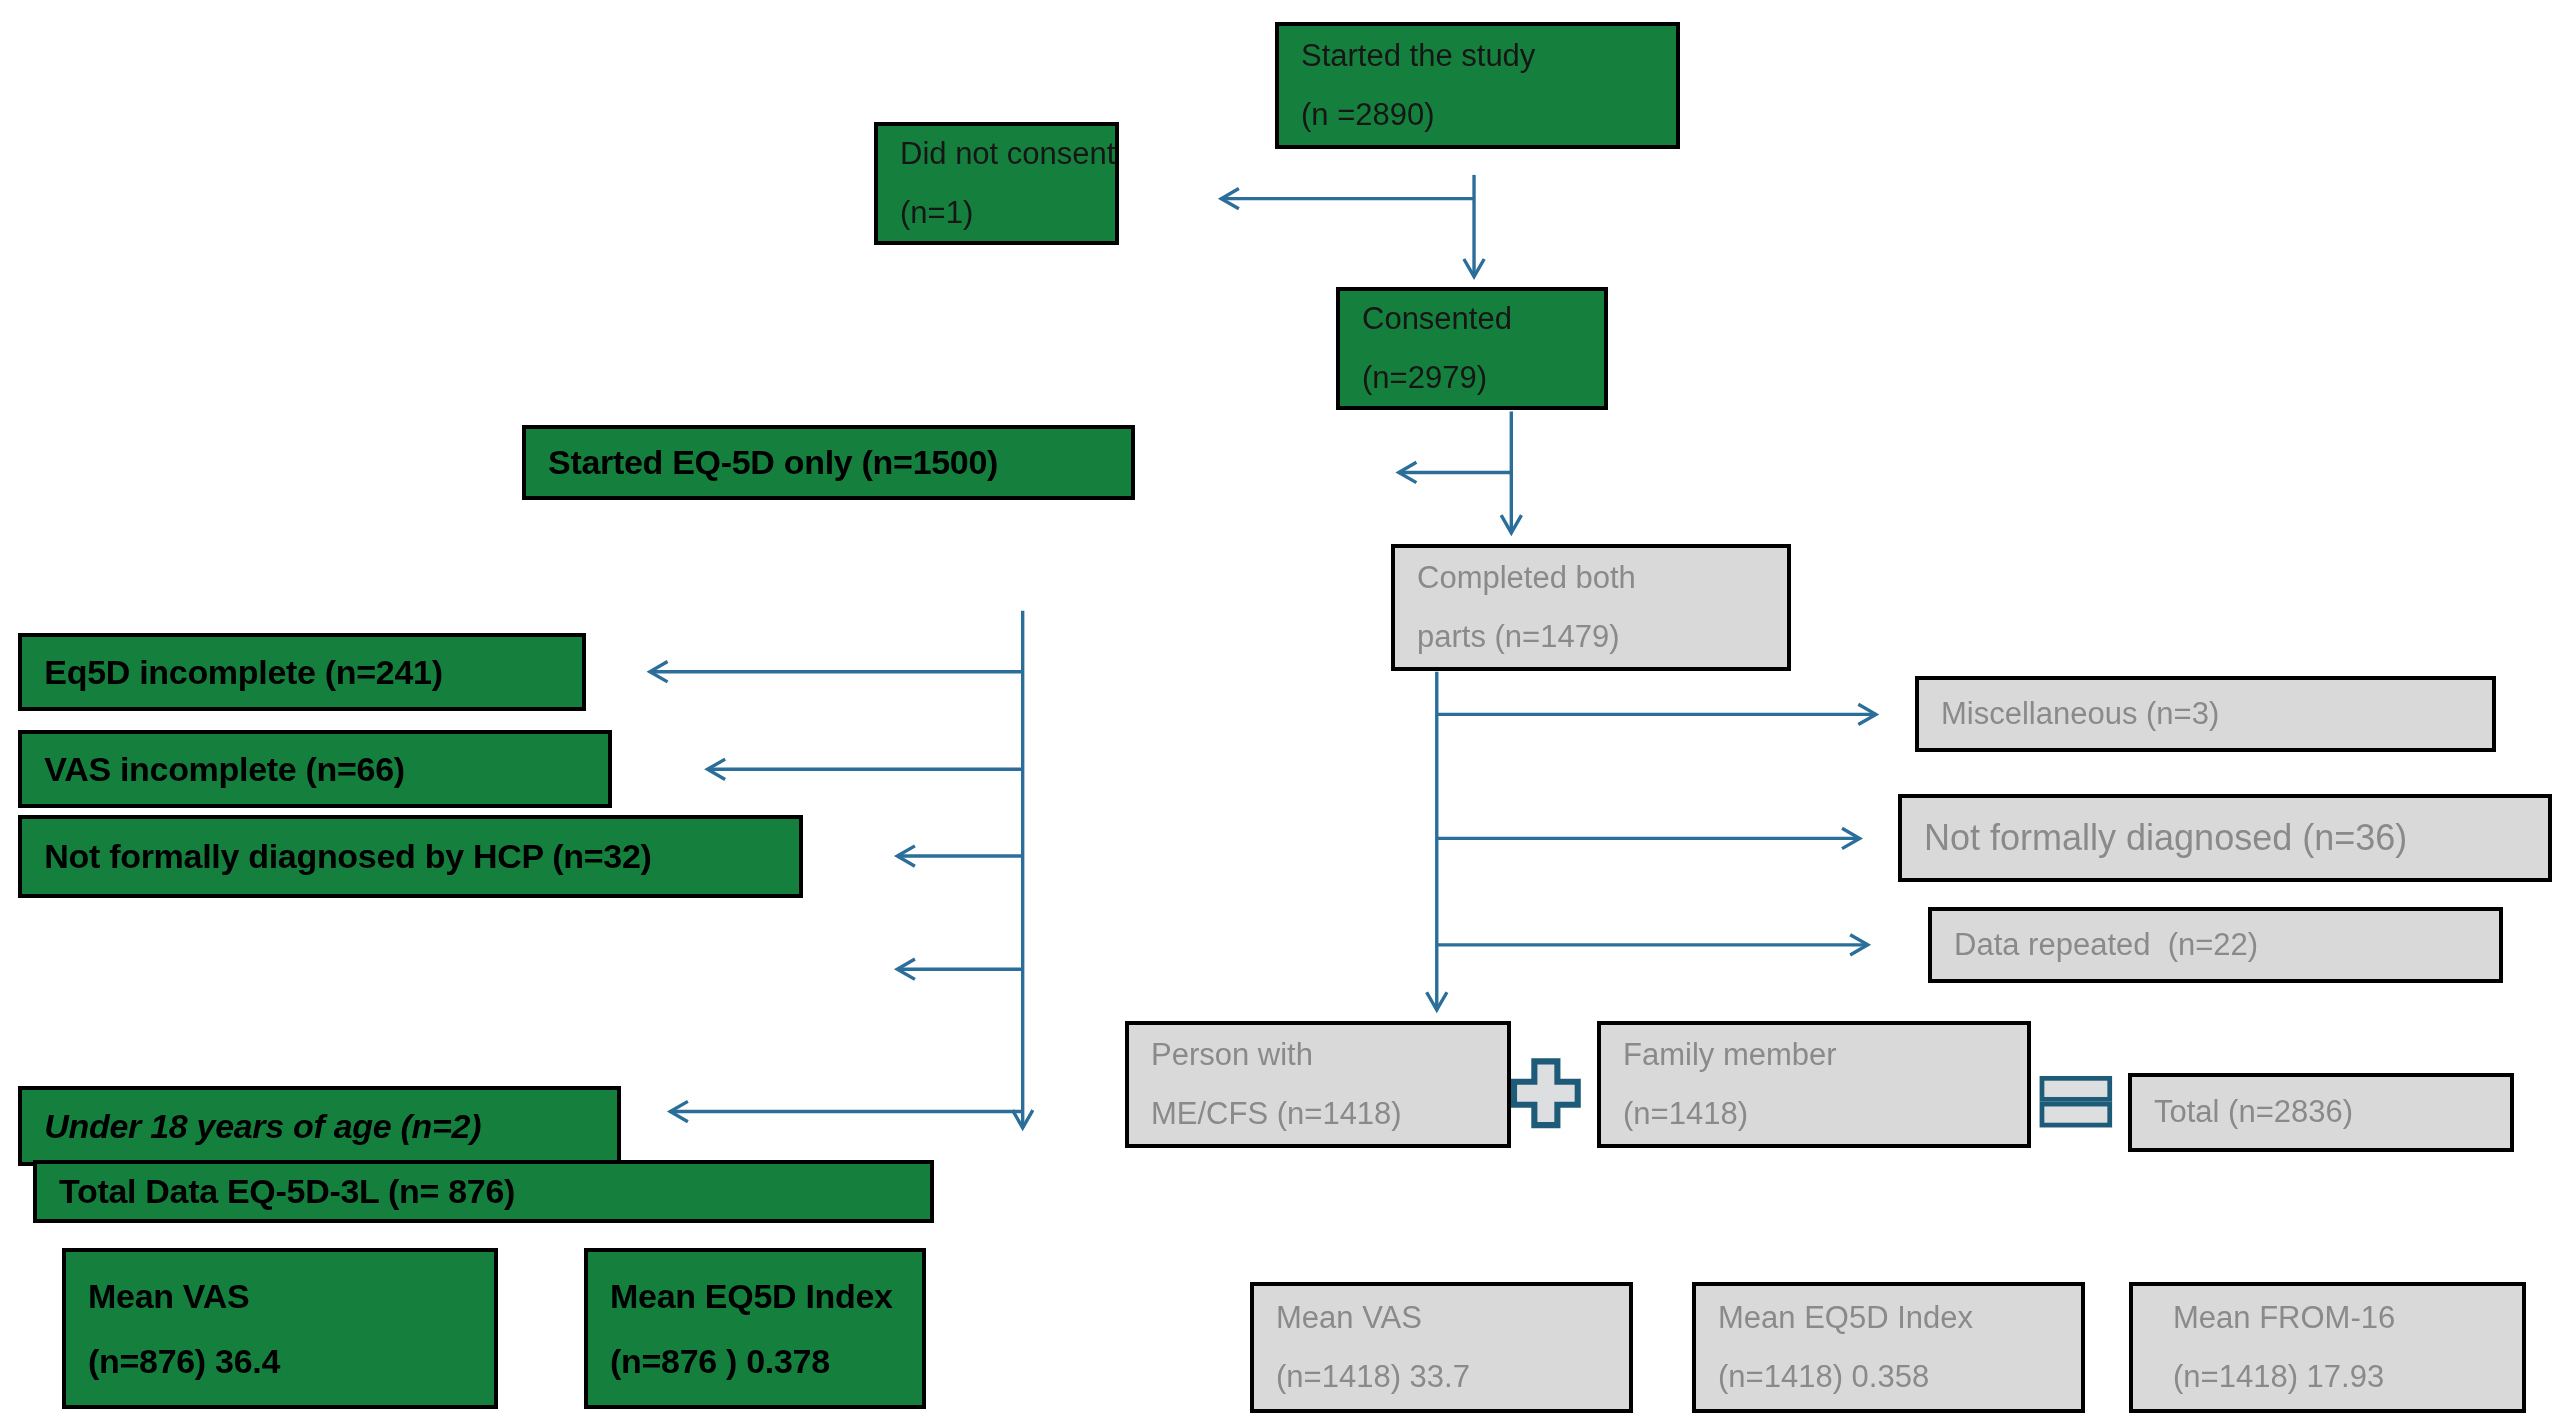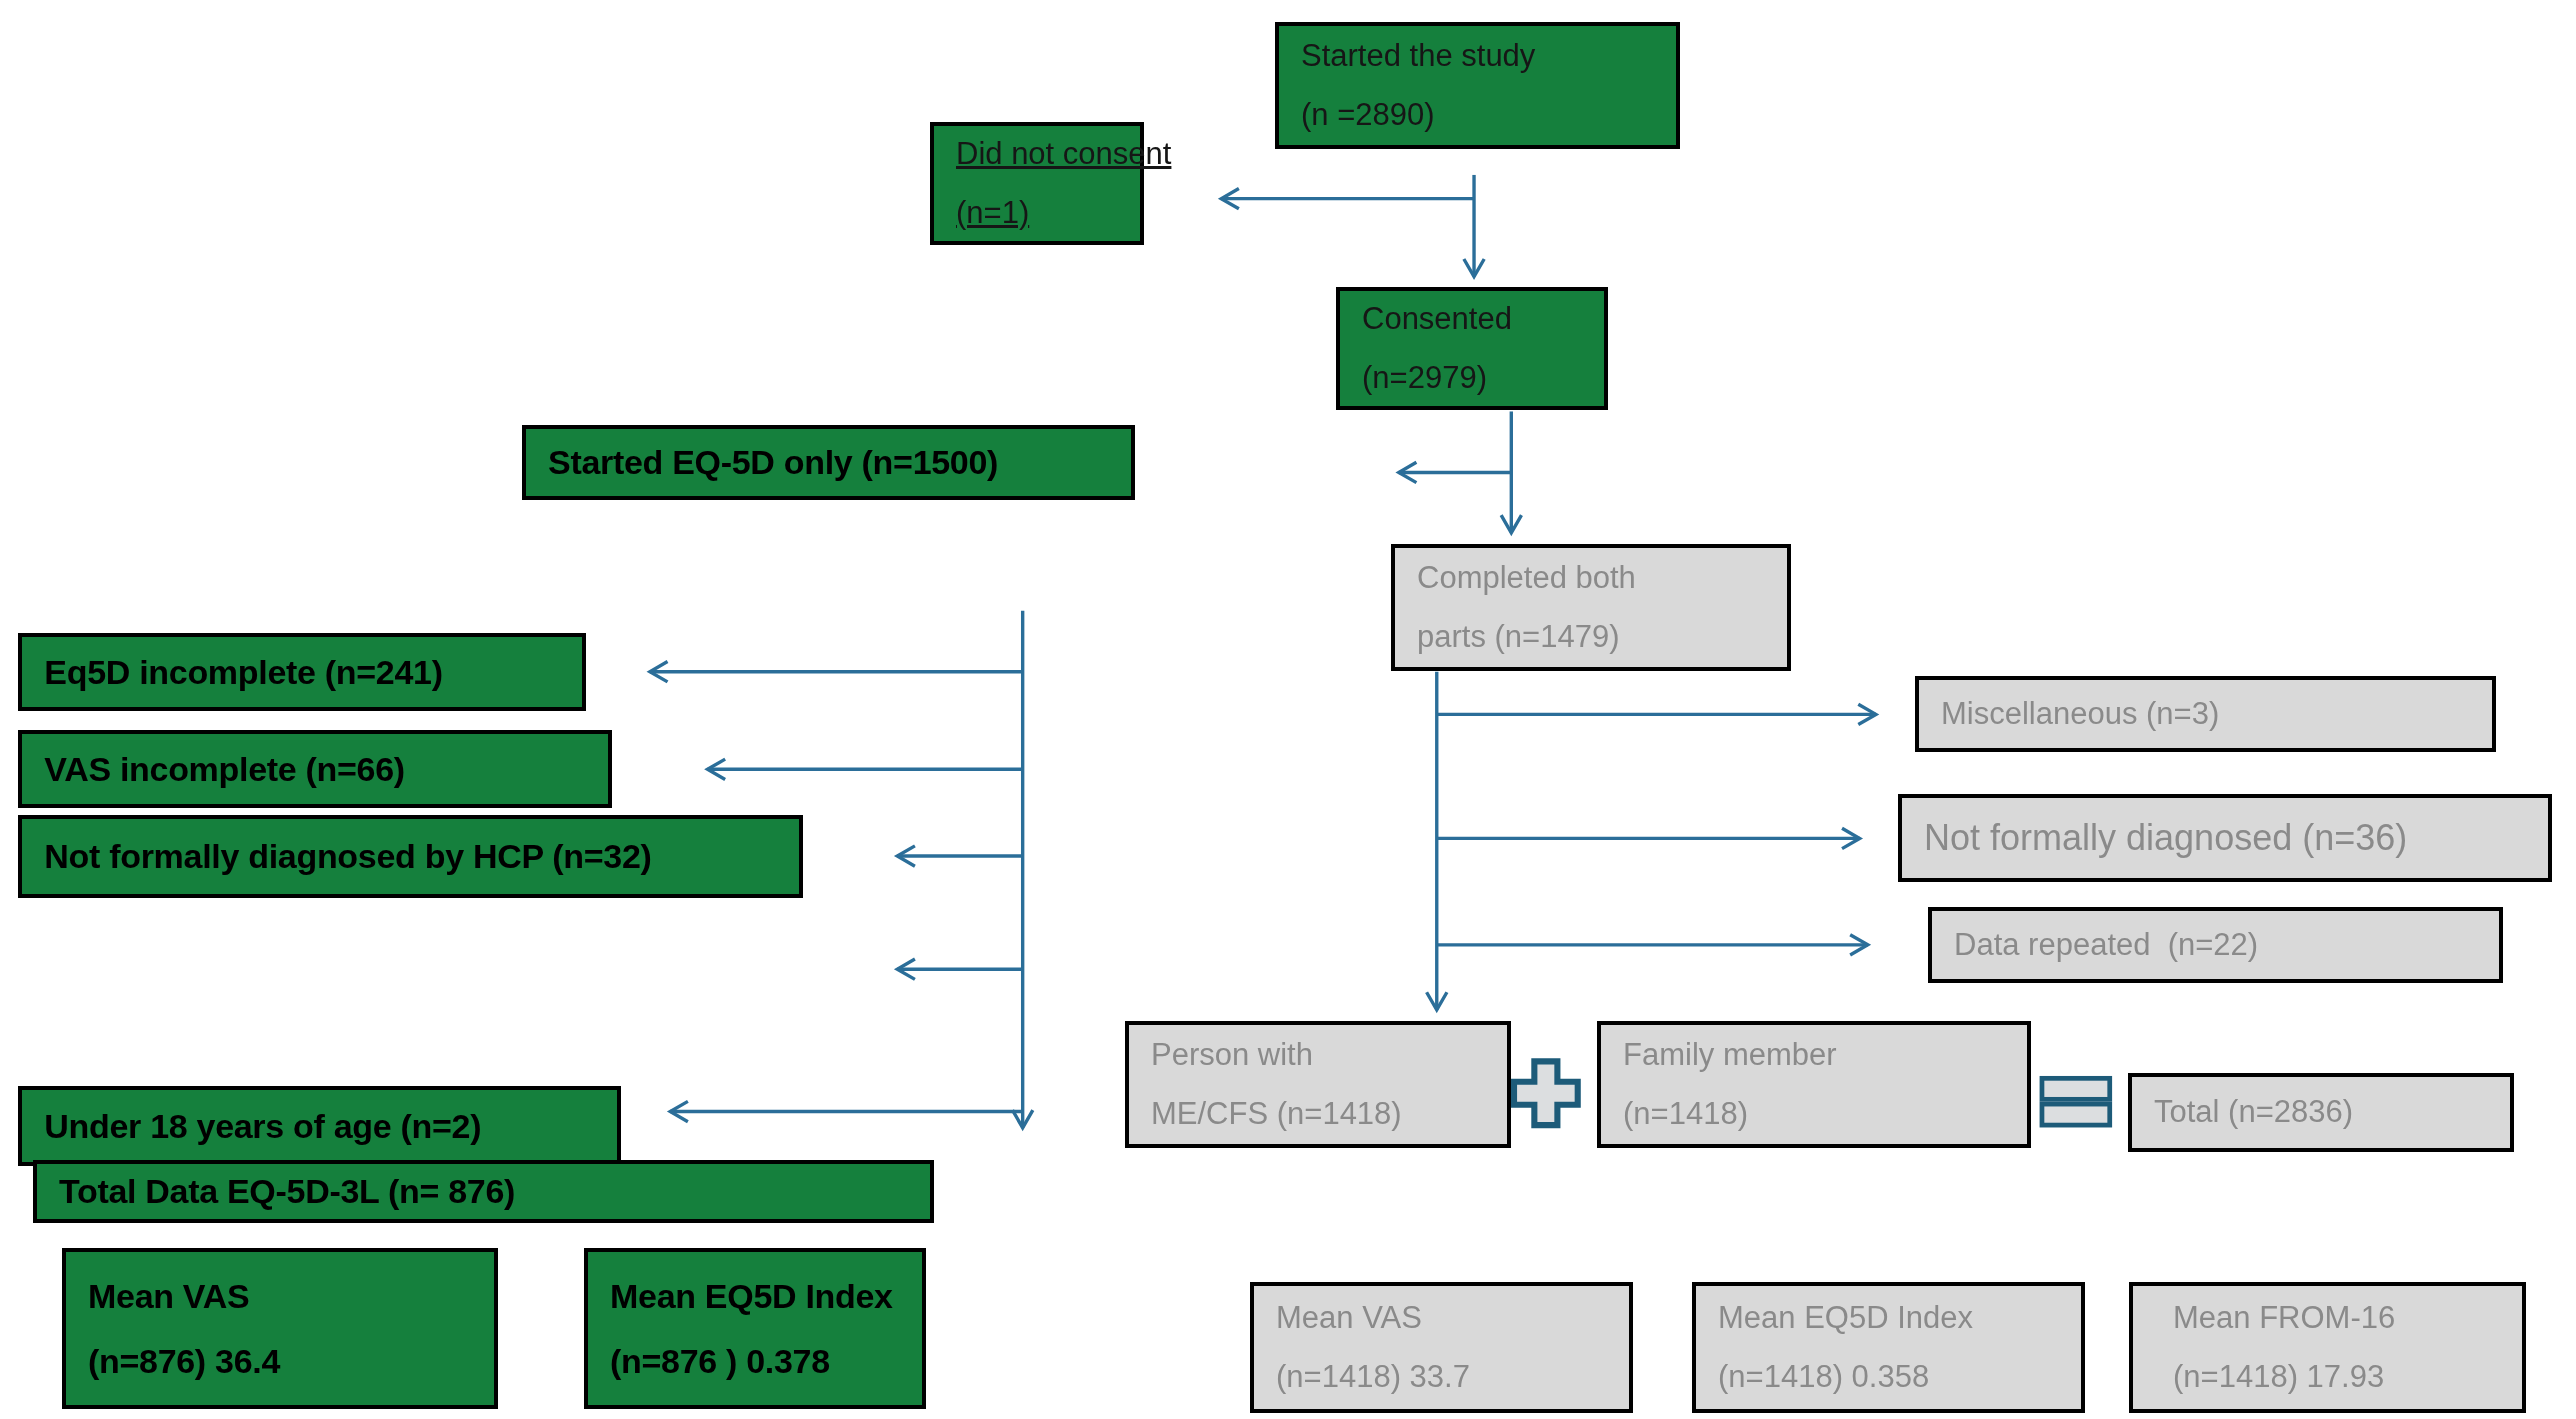--- a/index.html
+++ b/index.html
@@ -75,21 +75,21 @@
       <rect class="op-shape" stroke-width="7" x="3013" y="1591" width="100" height="31"></rect>
       <rect class="op-shape" stroke-width="7" x="3013" y="1629" width="100" height="31"></rect>
     </g>
   </svg>
 
   <div class="box" style="left:1275px;top:22px;width:405px;height:127px;">
     <div class="line">Started the study</div>
     <div class="line">(n =2890)</div>
   </div>
 
-  <div class="box" style="left:930px;top:122px;width:214px;height:123px;text-decoration:underline;">
+  <div class="box" style="left:874px;top:122px;width:245px;height:123px;">
     <div class="line">Did not consent</div>
     <div class="line">(n=1)</div>
   </div>
 
   <div class="box" style="left:1336px;top:287px;width:272px;height:123px;">
     <div class="line">Consented</div>
     <div class="line">(n=2979)</div>
   </div>
 
   <div class="box bold" style="left:522px;top:425px;width:613px;height:75px;">
@@ -119,21 +119,21 @@
 
   <div class="box bold" style="left:18.3px;top:730px;width:594px;height:78px;">
     <div class="line">VAS incomplete (n=66)</div>
   </div>
 
   <div class="box bold" style="left:18.3px;top:815px;width:785px;height:83px;">
     <div class="line">Not formally diagnosed by HCP (n=32)</div>
   </div>
 
 
-  <div class="box bold" style="left:18.3px;top:1086px;width:603px;height:80px;">
+  <div class="box bold" style="left:18.3px;top:1086px;width:603px;height:80px;font-style:italic;">
     <div class="line">Under 18 years of age (n=2)</div>
   </div>
 
   <div class="box bold" style="left:33px;top:1160px;width:901px;height:63px;">
     <div class="line">Total Data EQ-5D-3L (n= 876)</div>
   </div>
 
   <div class="box bold" style="left:62px;top:1248px;width:436px;height:161px;">
     <div class="line">Mean VAS</div>
     <div class="line">(n=876) 36.4</div>

